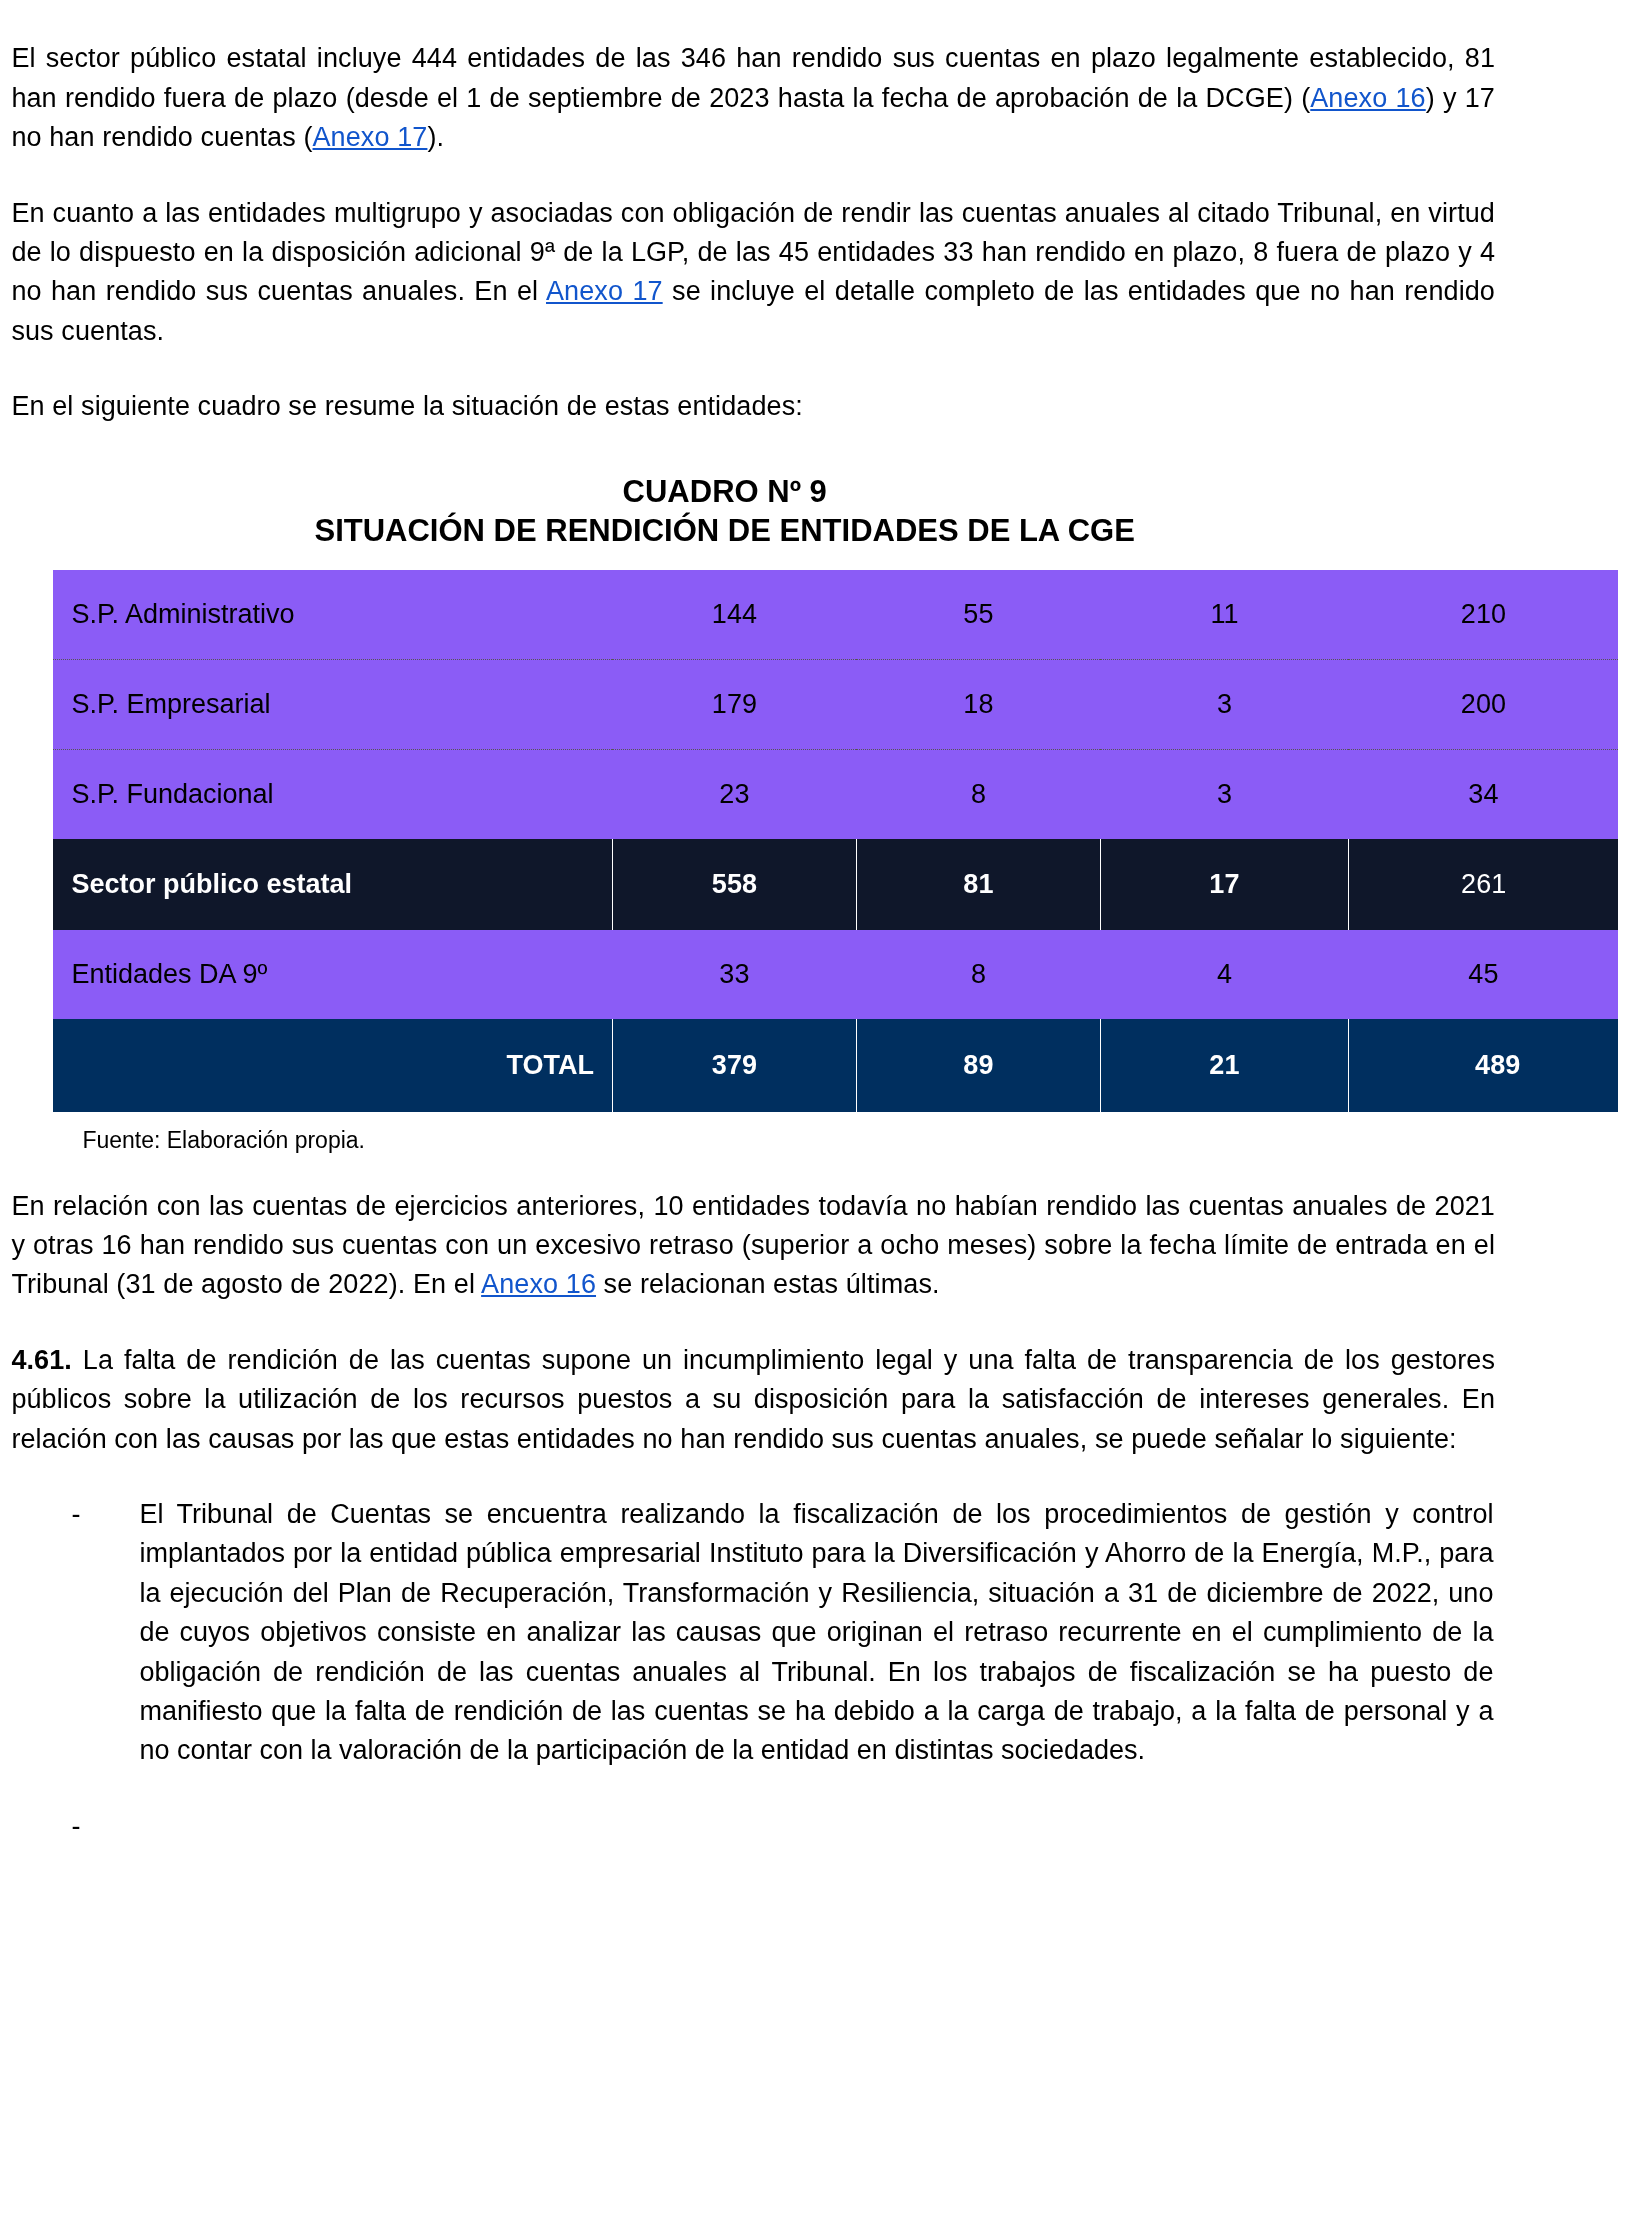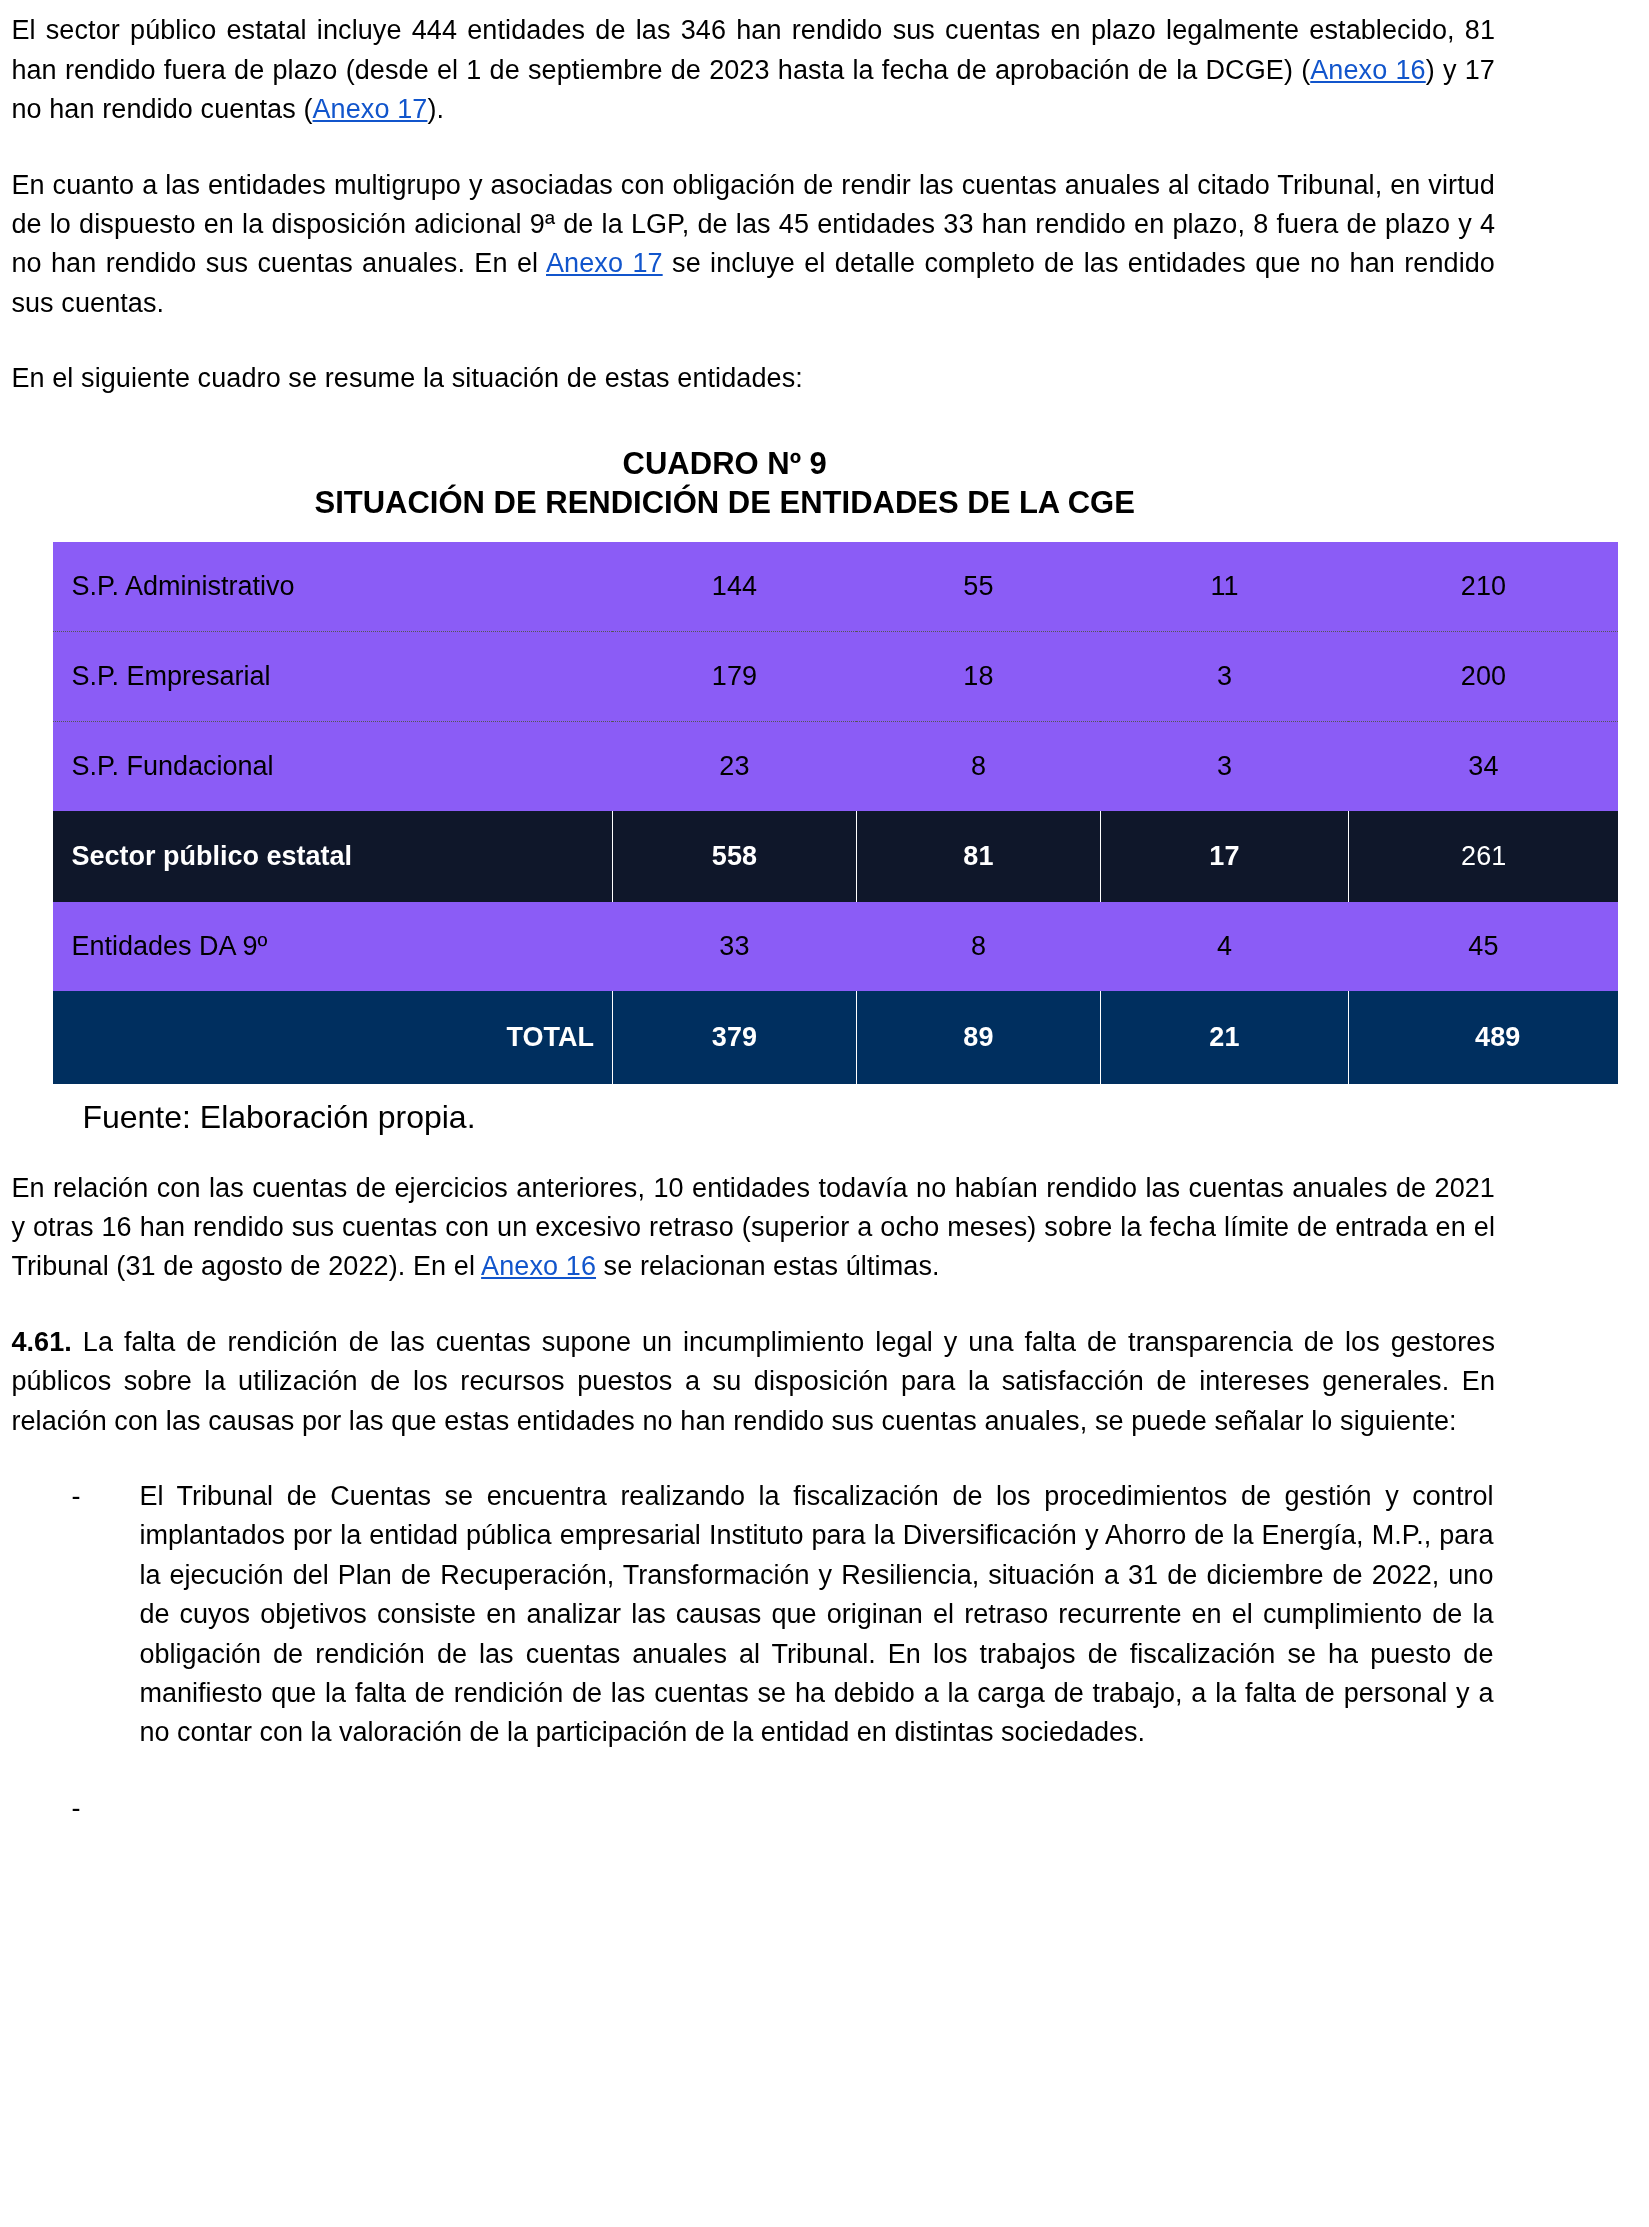--- a/index.html
+++ b/index.html
@@ -12,20 +12,21 @@
     height: 2227px;
     font-family: "Liberation Sans", sans-serif;
     color: #000000;
     position: relative;
     overflow: hidden;
   }
   .page {
     box-sizing: border-box;
     padding: 11.4px 31px 0 11.4px;
     width: 1526px;
+    margin-top: 28px;
   }
   p.body-text {
     font-size: 27px;
     line-height: 1.46;
     text-align: justify;
     margin: 0 0 36px 0;
     letter-spacing: 0.1px;
   }
   p.body-text.tight { margin-bottom: 0; }
   .lnk {
@@ -109,21 +110,21 @@
     text-align: center;
     border-right: 1.6px solid #ffffff;
   }
   tr.total-row td:last-child { border-right: none; padding-left: 28px; }
   tr.total-row td.label {
     text-align: right;
     padding-right: 18px;
   }
 
   .fuente {
-    font-size: 32px;
+    font-size: 23px;
     margin: 14.6px 0 0 71px;
   }
 
   
   ul.dash-list {
     list-style: none;
     margin: 0;
     padding: 0;
   }
   ul.dash-list li {

